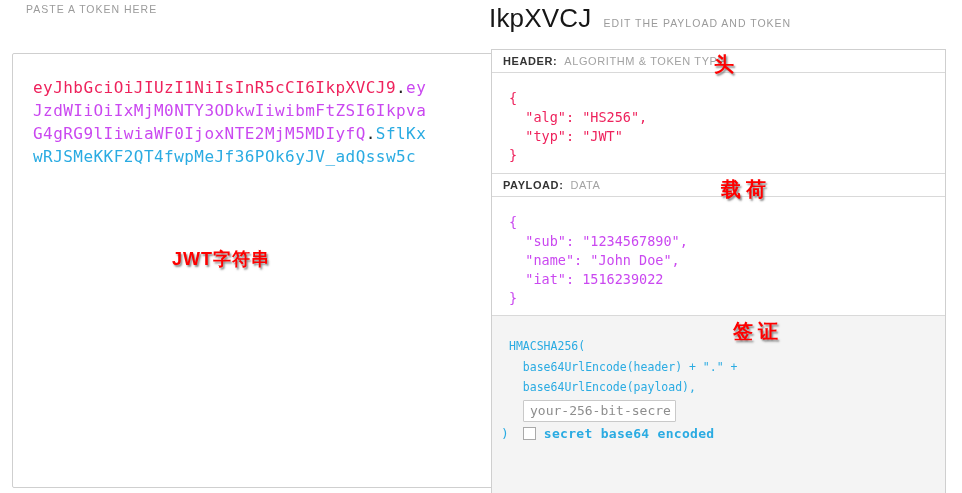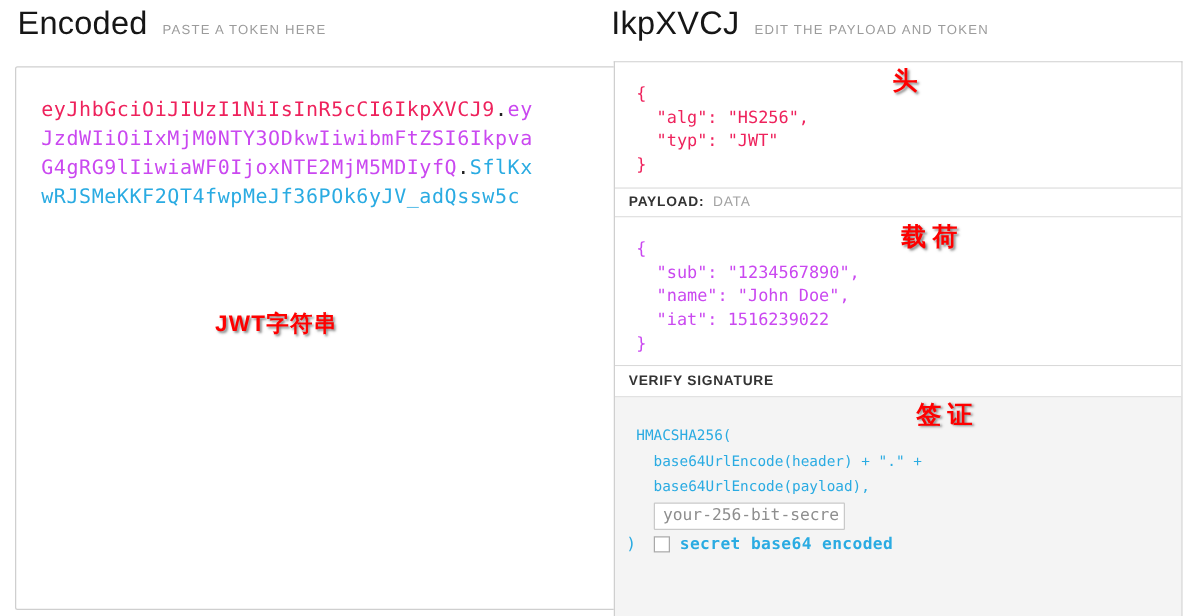--- a/index.html
+++ b/index.html
@@ -63,62 +63,62 @@
                 text-shadow:1.5px 1.5px 2px rgba(110,110,110,0.8); white-space:nowrap; }
   .ann-jwt     { left:172px; top:247px; font-size:18px; letter-spacing:1px;text-align:center; }
   .ann-header  { left:714px; top:51px;  font-size:20px; }
   .ann-payload { left:721px; top:176px; font-size:20px; letter-spacing:5px; }
   .ann-verify  { left:733px; top:318px; font-size:20px; letter-spacing:5px; }
 </style>
 </head>
 <body>
 
 <div class="panel-title-row" style="left:14px;">
-  <span class="panel-title">Encoded</span>
   <span class="panel-subtitle">PASTE A TOKEN HERE</span>
 </div>
 
 <div class="enc-box">
   <div class="token-area">
     <div class="token-line"><span class="seg-header">eyJhbGciOiJIUzI1NiIsInR5cCI6IkpXVCJ9</span><span class="seg-dot">.</span><span class="seg-payload">ey</span></div>
     <div class="token-line"><span class="seg-payload">JzdWIiOiIxMjM0NTY3ODkwIiwibmFtZSI6Ikpva</span></div>
     <div class="token-line"><span class="seg-payload">G4gRG9lIiwiaWF0IjoxNTE2MjM5MDIyfQ</span><span class="seg-dot">.</span><span class="seg-signature">SflKx</span></div>
     <div class="token-line"><span class="seg-signature">wRJSMeKKF2QT4fwpMeJf36POk6yJV_adQssw5c</span></div>
   </div>
 </div>
 
 <div class="panel-title-row" style="left:489px;">
   <span class="panel-title">IkpXVCJ</span>
   <span class="panel-subtitle">EDIT THE PAYLOAD AND TOKEN</span>
 </div>
 
 <div class="dec-box">
 
+  <div class="sec-label sec-label-header">
+    <span class="lbl">HEADER:</span>
+    <span class="sub">ALGORITHM &amp; TOKEN TYPE</span>
+  </div>
   <div class="code-area code-area-header">
     <pre class="json json-header">{
   "alg": "HS256",
   "typ": "JWT"
 }</pre>
   </div>
 
   <div class="sec-label sec-label-payload">
     <span class="lbl">PAYLOAD:</span>
     <span class="sub">DATA</span>
   </div>
   <div class="code-area code-area-payload">
     <pre class="json json-payload">{
   "sub": "1234567890",
   "name": "John Doe",
   "iat": 1516239022
 }</pre>
   </div>
 
-  <div class="sec-label sec-label-verify">
-    <span class="lbl">VERIFY SIGNATURE</span>
-  </div>
   <div class="sig-area">
     <div class="sig-line">HMACSHA256(</div>
     <div class="sig-line">  base64UrlEncode(header) + "." +</div>
     <div class="sig-line">  base64UrlEncode(payload),</div>
     <input class="secret-input" type="text" value="your-256-bit-secret" style="">
     <div class="sig-last-row">
       <span class="paren">)</span>
       <span class="checkbox"></span>
       <span class="checkbox-label">secret base64 encoded</span>
     </div>

